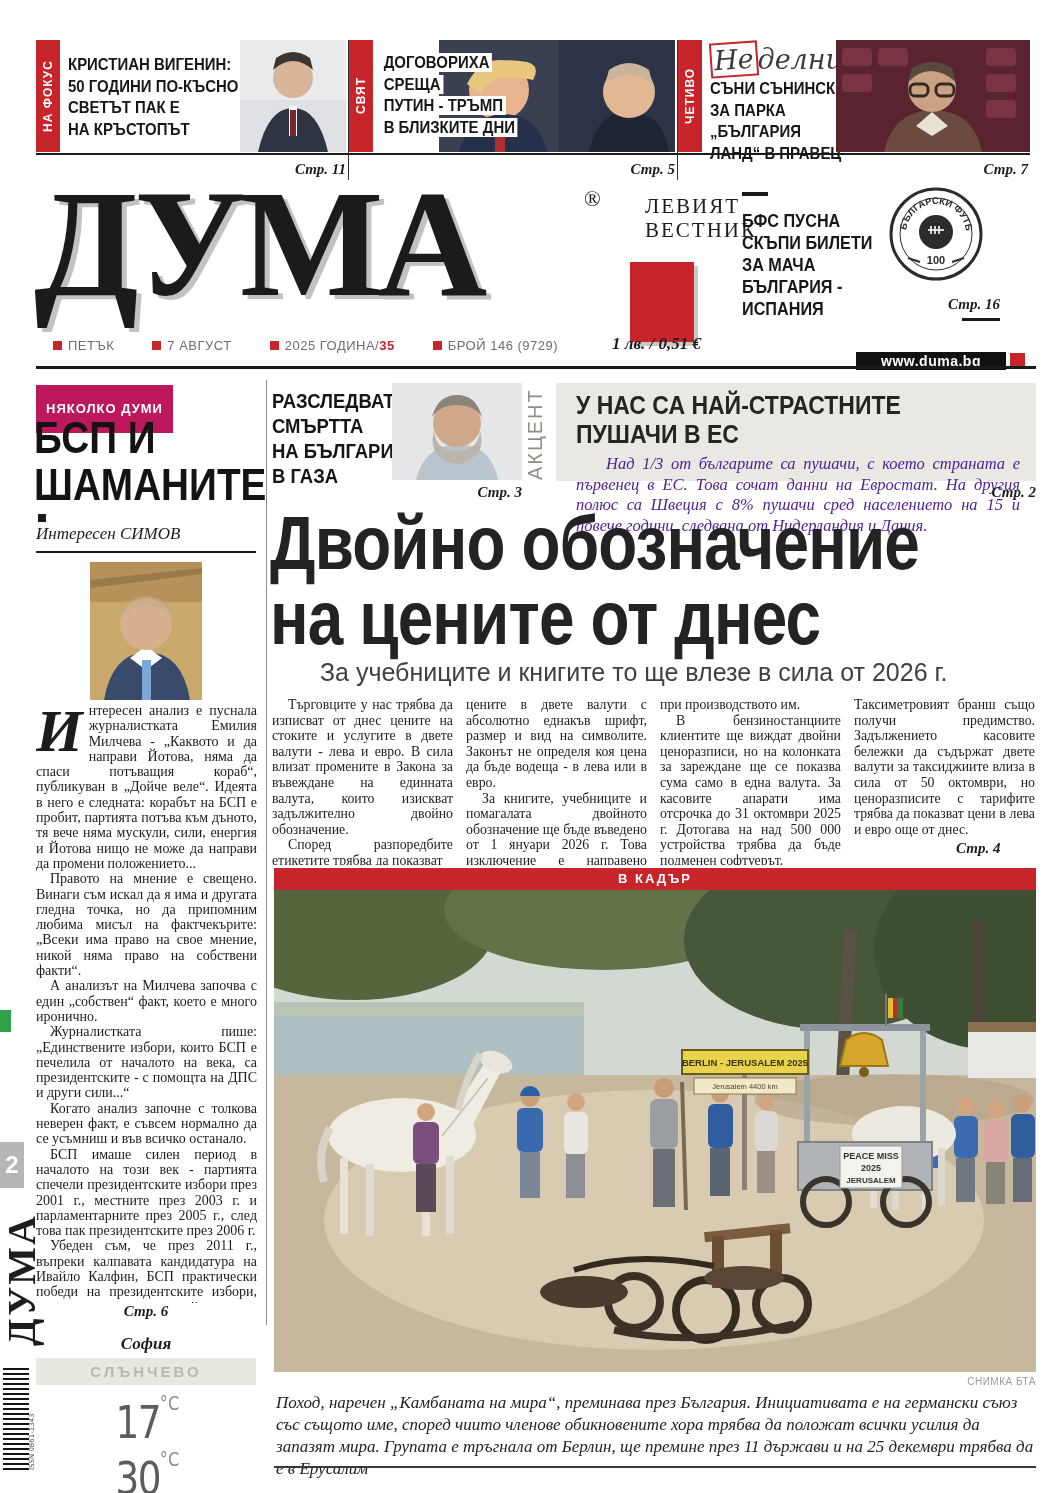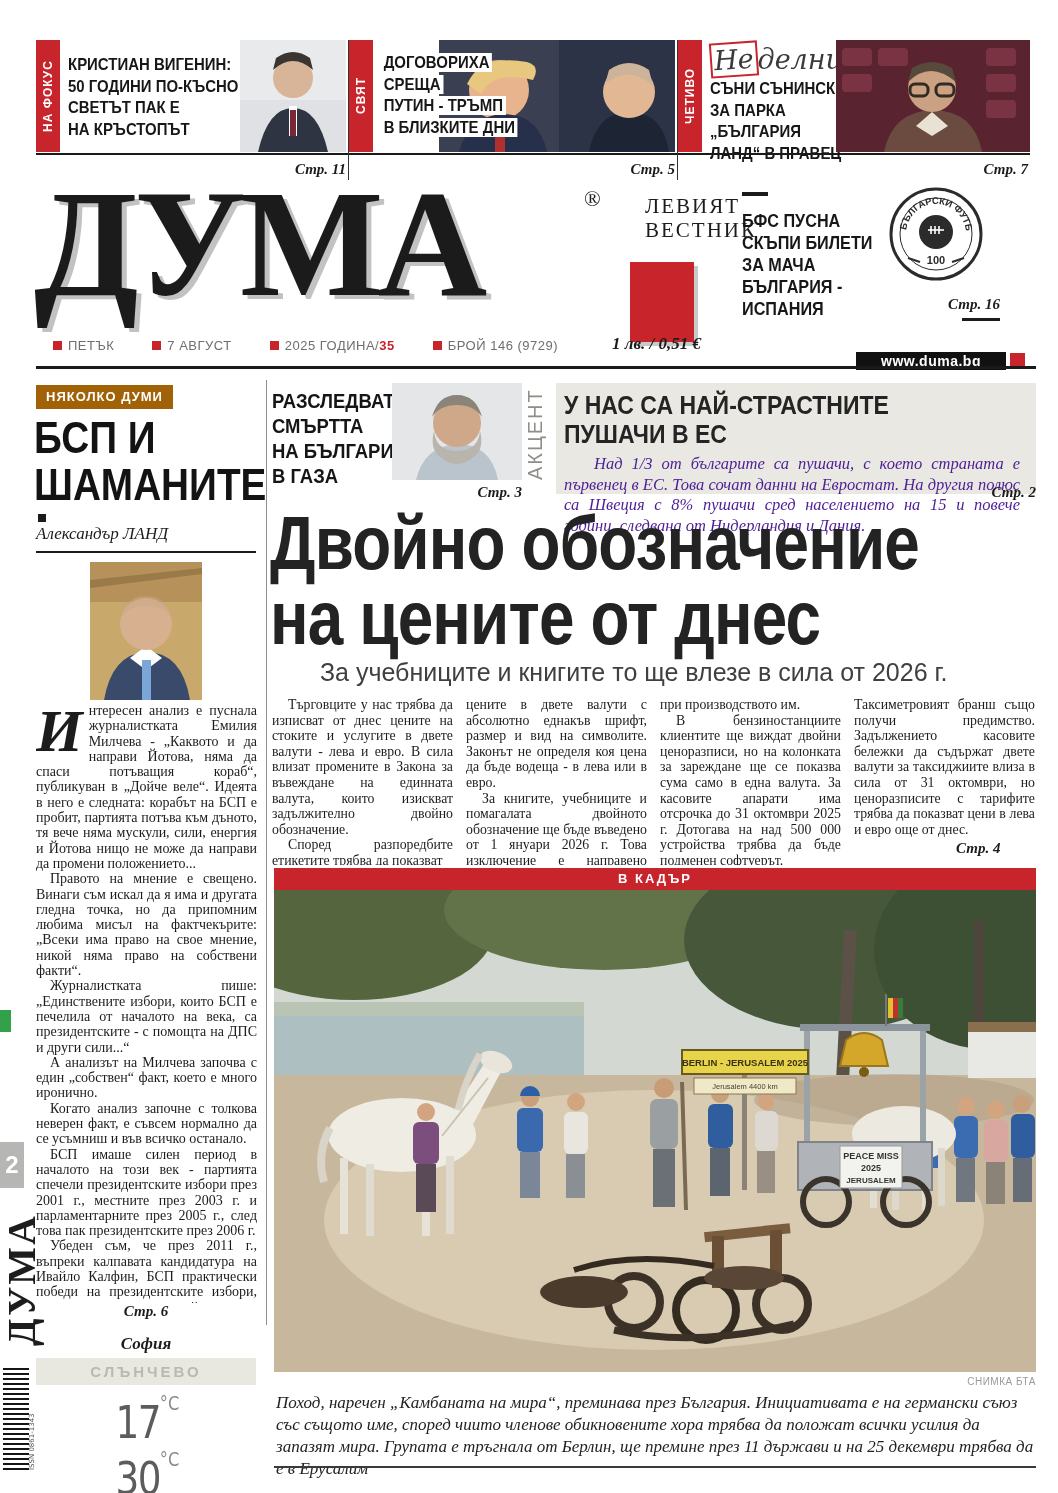--- a/index.html
+++ b/index.html
@@ -41,22 +41,22 @@
   .site-dot{position:absolute;left:1010px;top:353px;width:15px;height:15px;background:#c8242b;}
   
   .dateline{position:absolute;left:36px;top:338px;width:580px;display:flex;gap:0;
             font:13px "Liberation Sans",sans-serif;color:#6e6e6e;letter-spacing:0.5px;padding-left:17px;}
   .dl-item{display:flex;align-items:center;margin-right:38px;}
   .dl-sq{width:9px;height:9px;background:#c8242b;margin-right:6px;flex:none;}
   .dl-red{color:#c8242b;font-weight:bold;}
   .price{position:absolute;left:612px;top:334px;width:110px;font:italic bold 17px "Liberation Serif",serif;}
   .main-rule{position:absolute;left:36px;top:366px;width:1000px;height:3px;background:#1a1a1a;}
   
-  .kicker{position:absolute;left:36px;top:385px;background:#a16207;color:#fff;
-          font:bold 13px/24px "Liberation Sans",sans-serif;padding:0 10px;letter-spacing:1px;}
+  .kicker{position:absolute;left:36px;top:385px;background:#be185d;color:#fff;
+          font:bold 13px/24px "Liberation Sans",sans-serif;padding:12px 10px;letter-spacing:1px;}
   .op-title{position:absolute;left:34px;top:414px;font:bold 44px/47px "Liberation Sans",sans-serif;
             transform:scaleX(0.88);transform-origin:0 0;white-space:pre-line;color:#131313;}
   .op-bullet{position:absolute;left:38px;top:514px;width:8px;height:8px;background:#1a1a1a;}
   .op-author{position:absolute;left:36px;top:524px;font:italic 17px "Liberation Serif",serif;}
   .op-rule{position:absolute;left:36px;top:551px;width:220px;height:2px;background:#1a1a1a;}
   .op-photo{position:absolute;left:90px;top:562px;width:112px;height:138px;overflow:hidden;}
   .op-body{position:absolute;left:36px;top:703px;width:221px;height:600px;overflow:hidden;}
   .op-body p{margin:0;text-align:justify;font:14px/15.3px "Liberation Serif",serif;text-indent:14px;}
   .op-body p:first-child{text-indent:0;}
   .op-body p:first-child::first-letter{float:left;font:italic bold 60px/0.8 "Liberation Serif",serif;
@@ -87,22 +87,22 @@
   .col-divider{position:absolute;left:266px;top:380px;width:1px;height:945px;background:#8f8f8f;}
   
   .gaza-head{position:absolute;left:272px;top:388px;font:bold 21px/25px "Liberation Sans",sans-serif;
              transform:scaleX(0.88);transform-origin:0 0;white-space:pre-line;color:#151515;}
   .gaza-photo{position:absolute;left:392px;top:383px;width:130px;height:97px;overflow:hidden;}
   .gaza-ref{position:absolute;left:452px;top:484px;width:70px;text-align:right;
             font:italic bold 15px "Liberation Serif",serif;}
   .akcent-label{position:absolute;left:524px;top:388px;width:26px;height:92px;color:#8f8f88;
                 font:20px "Liberation Sans",sans-serif;letter-spacing:2px;writing-mode:vertical-rl;
                 transform:rotate(180deg);text-align:center;}
-  .akcent-box{position:absolute;left:556px;top:383px;width:480px;height:111px;background:#e9e8e2;
-              padding:8px 16px 0 8px;box-sizing:border-box;}
+  .akcent-box{position:absolute;left:556px;top:383px;width:480px;height:98px;background:#e9e8e2;
+              padding:8px 16px 0 20px;box-sizing:border-box;}
   .akcent-head{font:bold 25px "Liberation Sans",sans-serif;transform:scaleX(0.92);
                transform-origin:0 0;color:#242424;}
   .akcent-text{margin-top:5px;font:italic 16.5px/20.5px "Liberation Serif",serif;
                text-align:justify;text-indent:30px;color:#4c1d95;}
   .akcent-ref{position:absolute;left:966px;top:484px;width:70px;text-align:right;
               font:italic bold 15px "Liberation Serif",serif;}
   
   .lead-head{position:absolute;left:270px;top:505px;font:bold 76px/75px "Liberation Sans",sans-serif;
              transform:scaleX(0.84);transform-origin:0 0;letter-spacing:-1px;white-space:pre-line;
              color:#232323;}
@@ -262,39 +262,39 @@
   </div>
   <div class="price">1 лв. / 0,51 €</div>
   <div class="site-strip">www.duma.bg</div>
   <div class="site-dot"></div>
   <div class="main-rule"></div>
 
   <div class="kicker">НЯКОЛКО ДУМИ</div>
   <div class="op-title">БСП И
 ШАМАНИТЕ</div>
   <div class="op-bullet"></div>
-  <div class="op-author">Александър ЛАНД</div>
+  <div class="op-author">Интересен СИМОВ</div>
   <div class="op-rule"></div>
   <div class="op-photo">
     <svg class="ph" width="112" height="138" viewBox="0 0 112 138">
         <rect width="112" height="138" fill="#c8a96b"></rect>
         <rect width="112" height="40" fill="#b6925a"></rect>
         <path d="M0 18 L112 6 L112 12 L0 26 z" fill="#9a7a48"></path>
         <path d="M14 138 q8 -46 42 -48 q36 0 44 48 z" fill="#3a4a6b"></path>
         <path d="M40 96 l16 -12 l16 12 l-16 12 z" fill="#fff"></path>
         <rect x="52" y="98" width="9" height="40" fill="#7aa7d8"></rect>
         <circle cx="56" cy="62" r="26" fill="#d7b090"></circle>
         <path d="M30 58 q4 -24 26 -24 q22 0 26 24 q-6 -14 -26 -14 q-20 0 -26 14z" fill="#c9a886" opacity="0.5"></path>
       </svg>
   </div>
   <div class="op-body">
       <p>Интересен анализ е пуснала журналистката Емилия Милчева - „Каквото и да направи Йотова, няма да спаси потъващия кораб“, публикуван в „Дойче веле“. Идеята в него е следната: корабът на БСП е пробит, партията потъва към дъното, тя вече няма мускули, сили, енергия и Йотова нищо не може да направи да промени положението...</p>
       <p>Правото на мнение е свещено. Винаги съм искал да я има и другата гледна точка, но да припомним любима мисъл на фактчекърите: „Всеки има право на свое мнение, никой няма право на собствени факти“.</p>
+      <p>А анализът на Милчева започва с един „собствен“ факт, което е много иронично.</p>
       <p>Журналистката пише: „Единствените избори, които БСП е печелила от началото на века, са президентските - с помощта на ДПС и други сили...“</p>
-      <p>А анализът на Милчева започва с един „собствен“ факт, което е много иронично.</p>
       <p>Когато анализ започне с толкова неверен факт, е съвсем нормално да се усъмниш и във всичко останало.</p>
       <p>БСП имаше силен период в началото на този век - партията спечели президентските избори през 2001 г., местните през 2003 г. и парламентарните през 2005 г., след това пак президентските през 2006 г.</p>
       <p>Убеден съм, че през 2011 г., въпреки калпавата кандидатура на Ивайло Калфин, БСП практически победи на президентските избори, защото на втория тур той остана с малко под 167 хил. гласа назад при целия институционален и всякакъв друг натиск Росен Плевнелиев да бъде направен президент на всяка цена. Това се проверява с две кликвания в Гугъл, по дяволите.</p>
     </div>
   <div class="op-ref">Стр. 6</div>
 
   <div class="w-city">София</div>
   <div class="w-cond">СЛЪНЧЕВО</div>
   <div class="w-row">
     <div class="w-temp"><span>17</span><span class="w-deg">°C</span></div>
@@ -361,21 +361,21 @@
       </div>
     <div class="lead-col">
         <p class="noindent">цените в двете валути с абсолютно еднакъв шрифт, размер и вид на символите. Законът не определя коя цена да бъде водеща - в лева или в евро.</p>
         <p class="indent">За книгите, учебниците и помагалата двойното обозначение ще бъде въведено от 1 януари 2026 г. Това изключение е направено заради техническите особености</p>
       </div>
     <div class="lead-col">
         <p class="noindent">при производството им.</p>
         <p class="indent">В бензиностанциите клиентите ще виждат двойни ценоразписи, но на колонката за зареждане ще се показва сума само в една валута. За касовите апарати има отсрочка до 31 октомври 2025 г. Дотогава на над 500 000 устройства трябва да бъде подменен софтуерът.</p>
       </div>
     <div class="lead-col">
-        <p class="noindent">Таксиметровият бранш също получи предимство. Задължението касовите бележки да съдържат двете валути за таксиджиите влиза в сила от 31 октомври, но ценоразписите с тарифите трябва да показват цени в лева и евро още от днес.</p>
+        <p class="noindent">Таксиметровият бранш също получи предимство. Задължението касовите бележки да съдържат двете валути за таксиджиите влиза в сила от 50 октомври, но ценоразписите с тарифите трябва да показват цени в лева и евро още от днес.</p>
       </div>
   </div>
   <div class="lead-ref">Стр. 4</div>
 
   <div class="kadar-bar">В КАДЪР</div>
   <div class="kadar-photo">
     <svg class="ph" width="762" height="482" viewBox="0 0 762 482">
       <rect width="762" height="482" fill="#d3d8d2"></rect>
       <g>
         <ellipse cx="80" cy="40" rx="140" ry="70" fill="#55663f"></ellipse>

